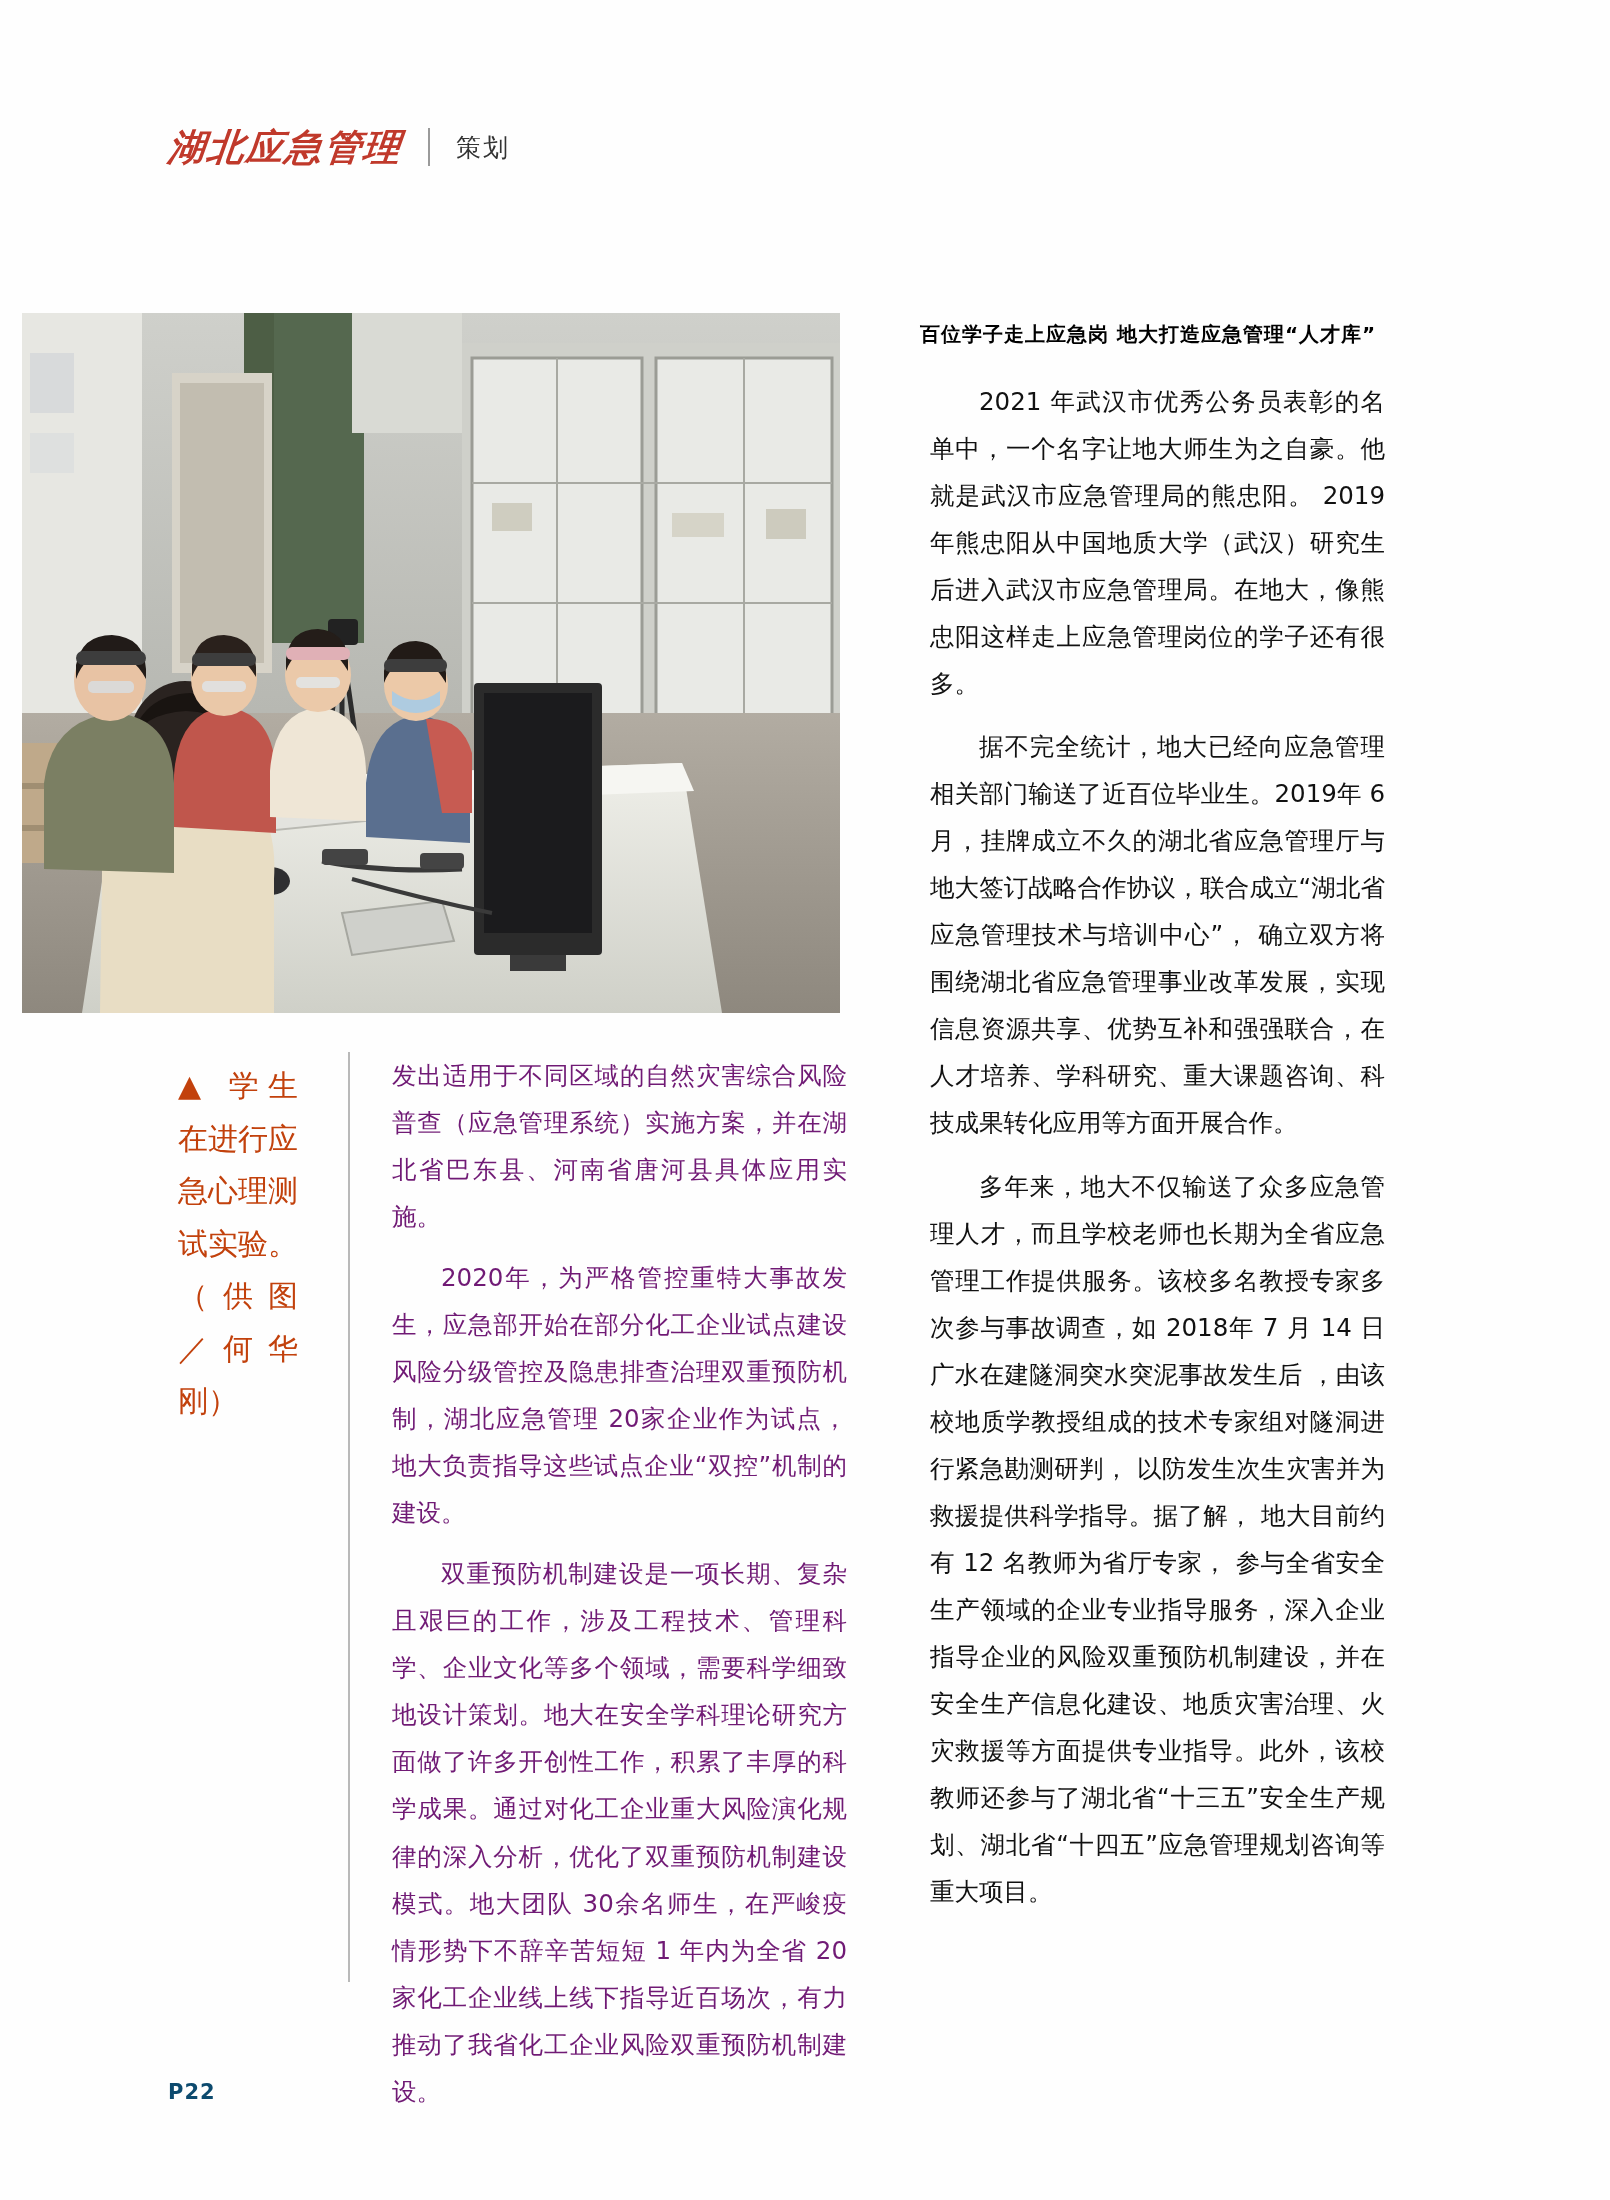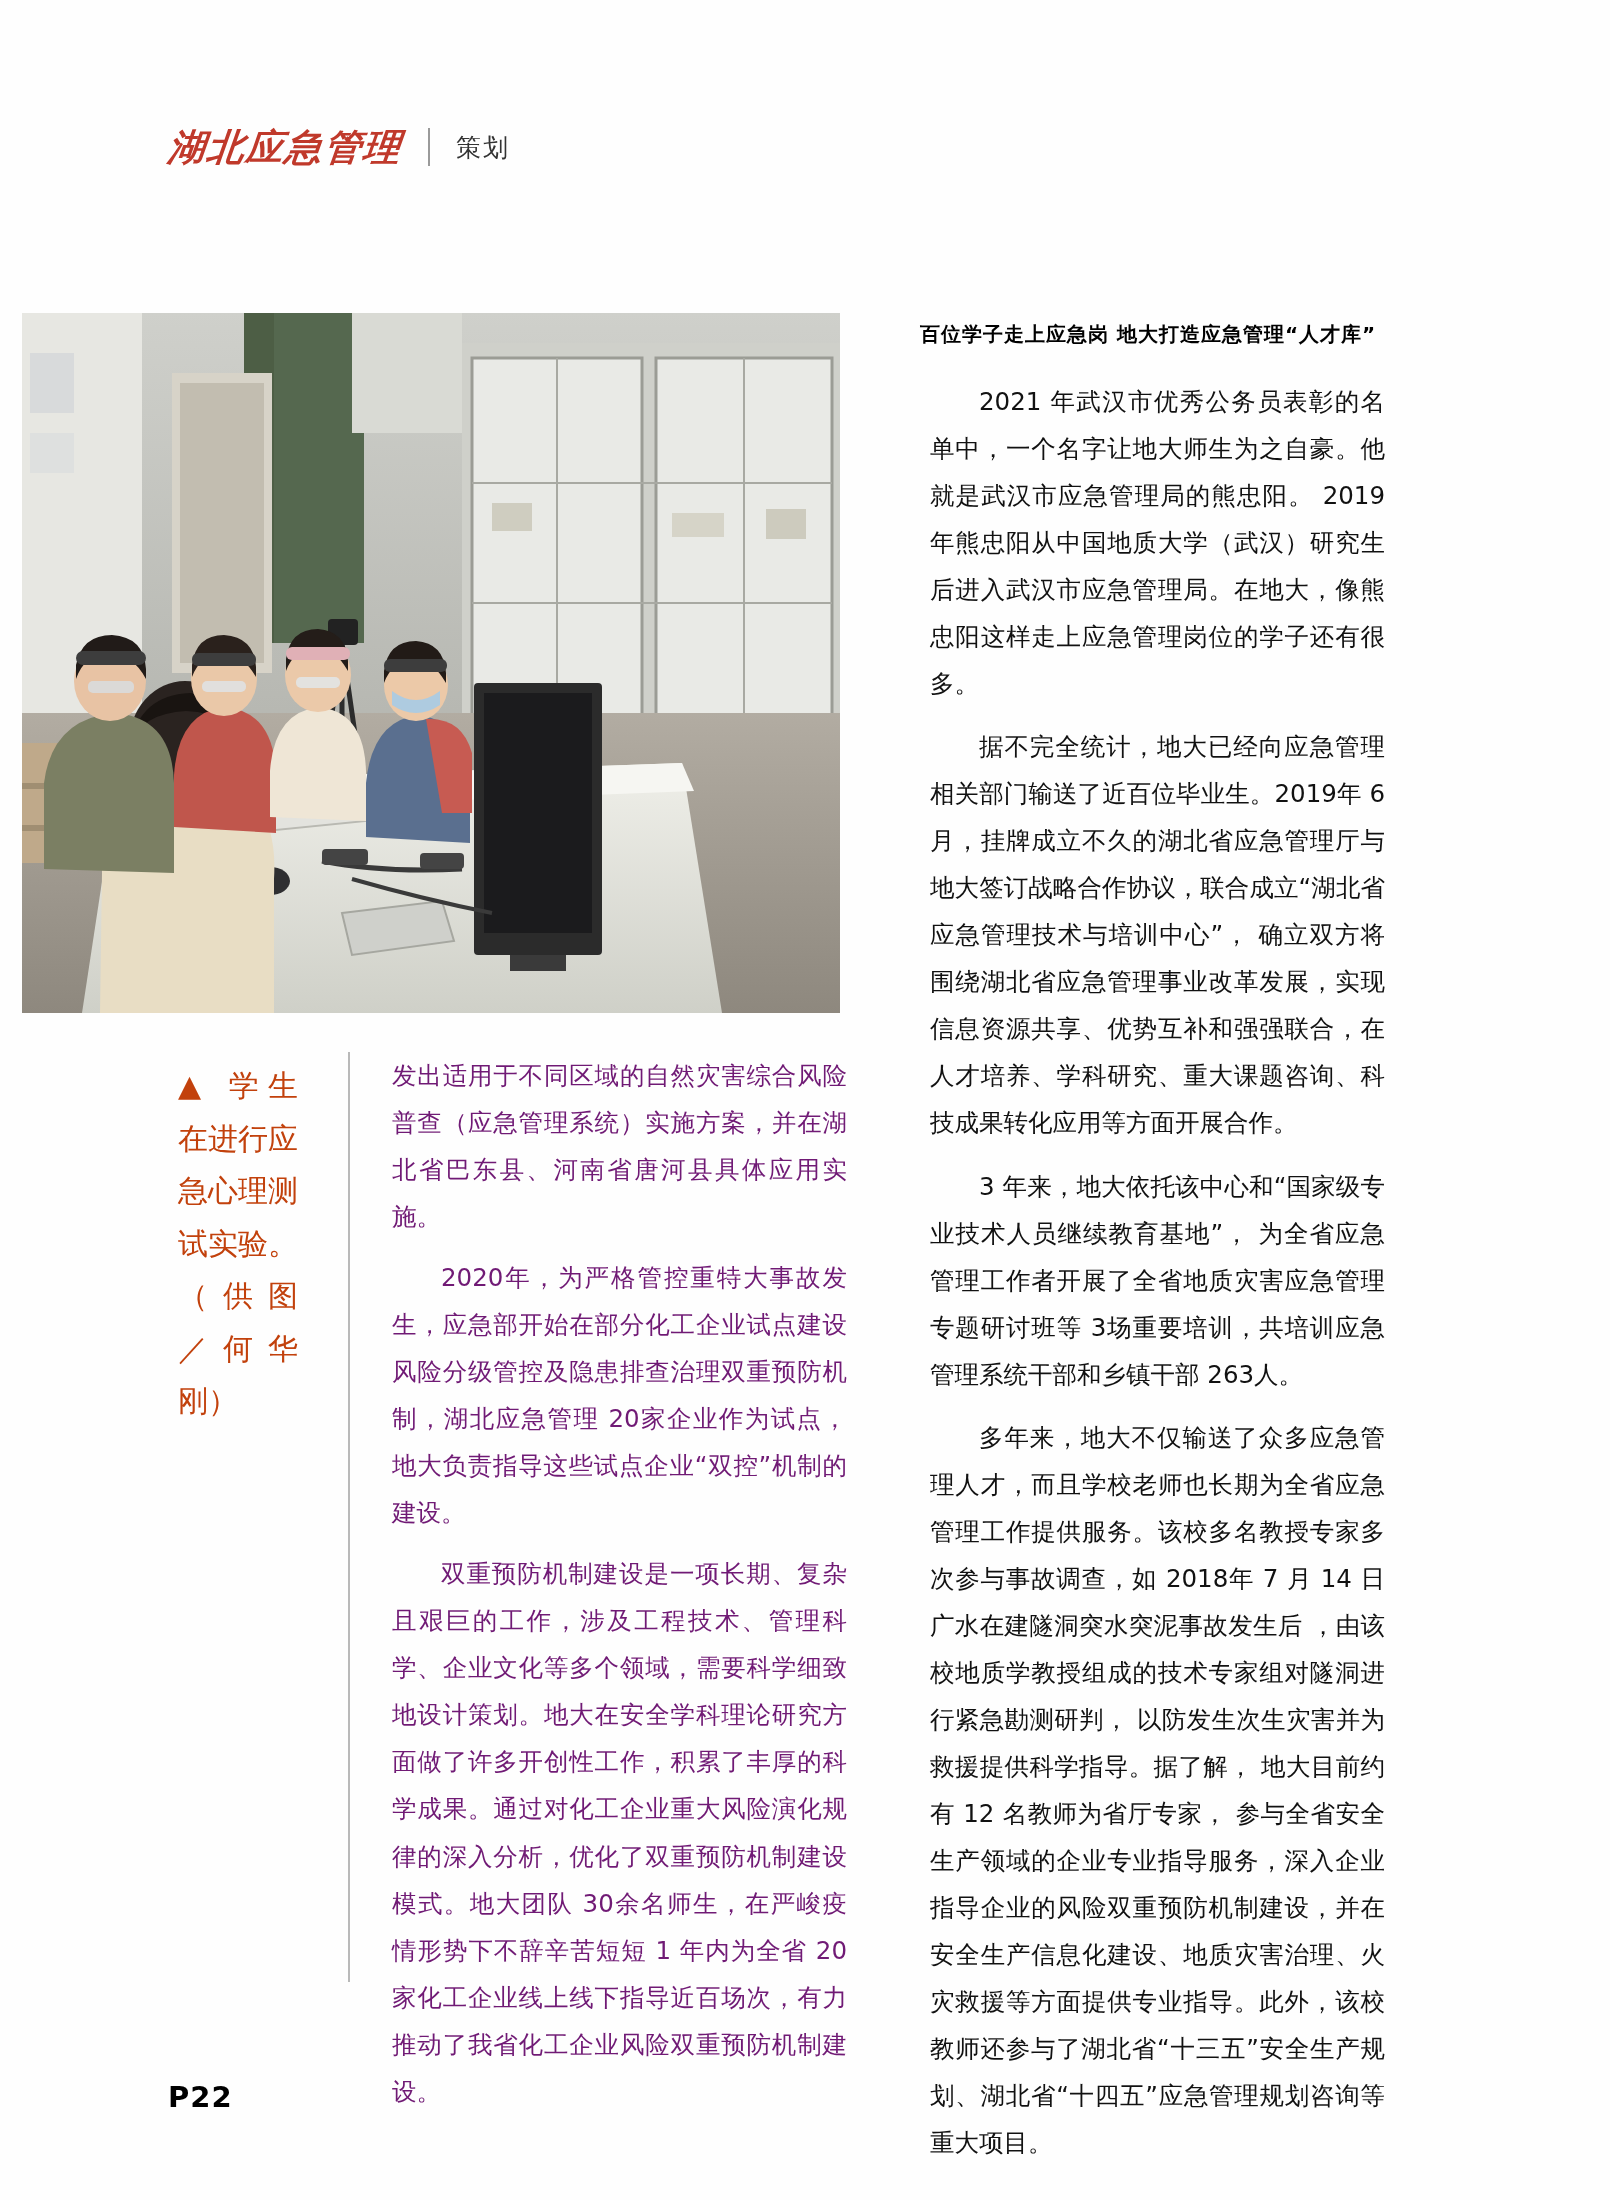--- a/index.html
+++ b/index.html
@@ -128,24 +128,24 @@
     line-height: 1.92;
     text-align: justify;
     text-indent: 2em;
   }
 
   
   .folio {
     position: absolute;
     left: 168px;
     top: 2080px;
-    font-size: 29px;
+    font-size: 21px;
     font-weight: 700;
     font-family: "DejaVu Sans", sans-serif;
-    color: #000000;
+    color: #0c4a6e;
     letter-spacing: 1px;
   }
 </style>
 </head>
 <body>
 
 <div class="page">
 
   <div class="masthead">
     <div class="logo-cn">湖北应急管理</div>
@@ -262,19 +262,18 @@
   <div class="col-left">
     <p>发出适用于不同区域的自然灾害综合风险普查（应急管理系统）实施方案，并在湖北省巴东县、河南省唐河县具体应用实施。</p>
     <p class="indent">2020年，为严格管控重特大事故发生，应急部开始在部分化工企业试点建设风险分级管控及隐患排查治理双重预防机制，湖北应急管理 20家企业作为试点，地大负责指导这些试点企业“双控”机制的建设。</p>
     <p class="indent">双重预防机制建设是一项长期、复杂且艰巨的工作，涉及工程技术、管理科学、企业文化等多个领域，需要科学细致地设计策划。地大在安全学科理论研究方面做了许多开创性工作，积累了丰厚的科学成果。通过对化工企业重大风险演化规律的深入分析，优化了双重预防机制建设模式。地大团队 30余名师生，在严峻疫情形势下不辞辛苦短短 1 年内为全省 20家化工企业线上线下指导近百场次，有力推动了我省化工企业风险双重预防机制建设。</p>
   </div>
 
   <div class="col-right">
     <h1 class="headline">百位学子走上应急岗 地大打造应急管理“人才库”</h1>
     <p>2021 年武汉市优秀公务员表彰的名单中，一个名字让地大师生为之自豪。他就是武汉市应急管理局的熊忠阳。 2019年熊忠阳从中国地质大学（武汉）研究生后进入武汉市应急管理局。在地大，像熊忠阳这样走上应急管理岗位的学子还有很多。</p>
     <p>据不完全统计，地大已经向应急管理相关部门输送了近百位毕业生。2019年 6 月，挂牌成立不久的湖北省应急管理厅与地大签订战略合作协议，联合成立“湖北省应急管理技术与培训中心”， 确立双方将围绕湖北省应急管理事业改革发展，实现信息资源共享、优势互补和强强联合，在人才培养、学科研究、重大课题咨询、科技成果转化应用等方面开展合作。</p>
-    <p>3 年来，地大依托该中心和“国家级专业技术人员继续教育基地”， 为全省应急管理工作者开展了全省地质灾害应急管理专题研讨班等 3场重要培训，共培训应急管理系统干部和乡镇干部 263人。</p>
     <p>多年来，地大不仅输送了众多应急管理人才，而且学校老师也长期为全省应急管理工作提供服务。该校多名教授专家多次参与事故调查，如 2018年 7 月 14 日广水在建隧洞突水突泥事故发生后 ，由该校地质学教授组成的技术专家组对隧洞进行紧急勘测研判， 以防发生次生灾害并为救援提供科学指导。据了解， 地大目前约有 12 名教师为省厅专家， 参与全省安全生产领域的企业专业指导服务，深入企业指导企业的风险双重预防机制建设，并在安全生产信息化建设、地质灾害治理、火灾救援等方面提供专业指导。此外，该校教师还参与了湖北省“十三五”安全生产规划、湖北省“十四五”应急管理规划咨询等重大项目。</p>
   </div>
 
   <div class="folio">P22</div>
 
 </div>
 
 </body></html>

